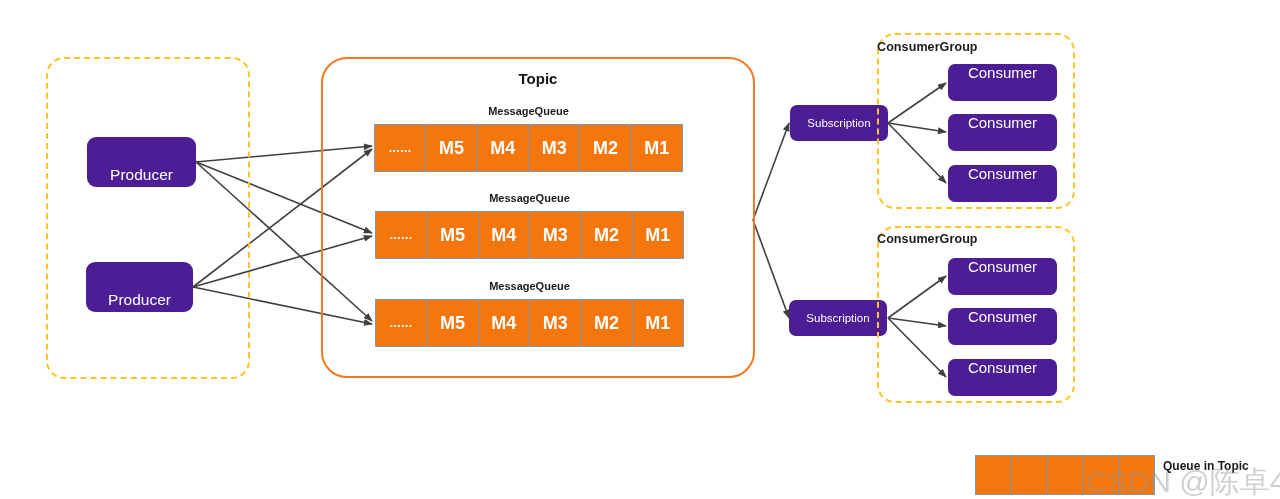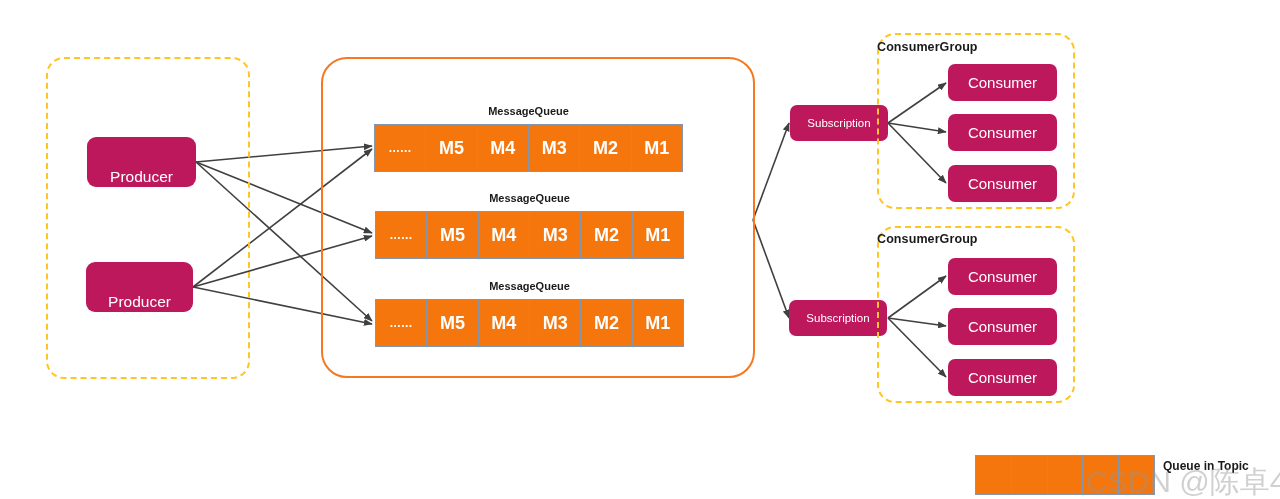--- a/index.html
+++ b/index.html
@@ -59,35 +59,34 @@
     right: 0;
     text-align: center;
     font-size: 15px;
     font-weight: 700;
     color: #141414;
   }
 
   
   .node {
     position: absolute;
-    background: #be185d;
+    background: #4c1d95;
     border-radius: 7px;
     display: flex;
-    align-items: center;
     justify-content: center;
     box-sizing: border-box;
     color: #ffffff;
   }
   .node-label {
     color: #ffffff;
     white-space: nowrap;
   }
   .node.producer { border-radius: 9px; }
   .node.producer .node-label { font-size: 15.5px; margin-top: 29px; }
-  .node.subscription .node-label { font-size: 11.5px; }
+  .node.subscription .node-label { font-size: 11.5px; margin-top: 12px; }
   .node.consumer .node-label { font-size: 15px; }
 
   
   .mq-wrap { position: absolute; }
   .mq-label {
     position: absolute;
     left: 0;
     right: 0;
     text-align: center;
     font-size: 11px;
@@ -191,20 +190,21 @@
   <div class="node producer" style="left:87px; top:137px; width:109px; height:50px;">
     <span class="node-label">Producer</span>
   </div>
 
   <div class="node producer" style="left:86px; top:262px; width:107px; height:50px;">
     <span class="node-label">Producer</span>
   </div>
 
   <div class="topic-group" style="left:321px; top:57px; width:434px; height:321px;"></div>
 
+  <div class="topic-title" style="top:70px; left:321px; width:434px;">Topic</div>
 
   <div class="mq-wrap" style="left:374px; top:105px; width:309px; height:67px;">
     <div class="mq-label" style="top:0;">MessageQueue</div>
     <div class="mq-row" style="left:0; top:19px; width:309px; height:48px;">
       <div class="mq-cell ellipsis">......</div>
       <div class="mq-cell">M5</div>
       <div class="mq-cell">M4</div>
       <div class="mq-cell">M3</div>
       <div class="mq-cell">M2</div>
       <div class="mq-cell">M1</div>

